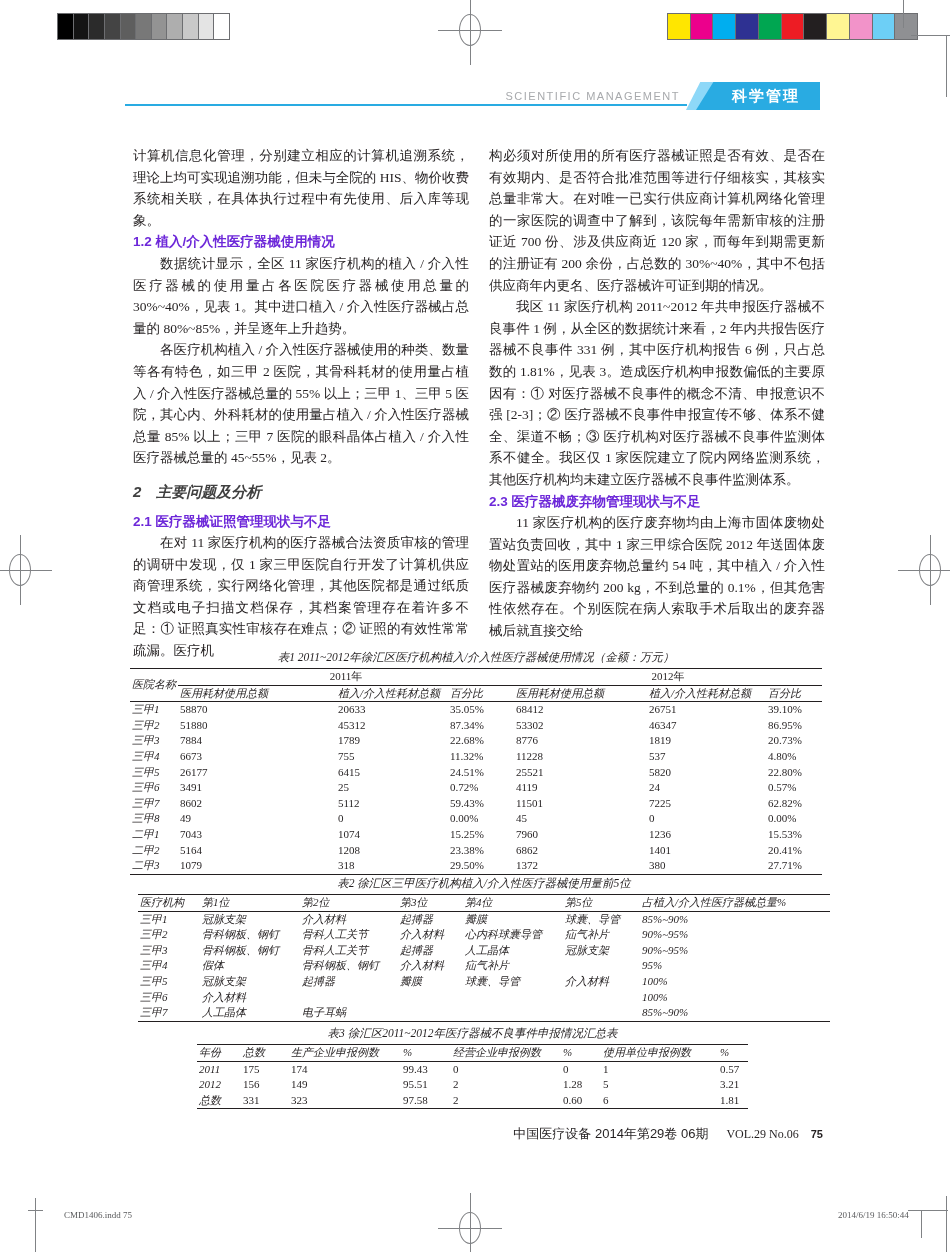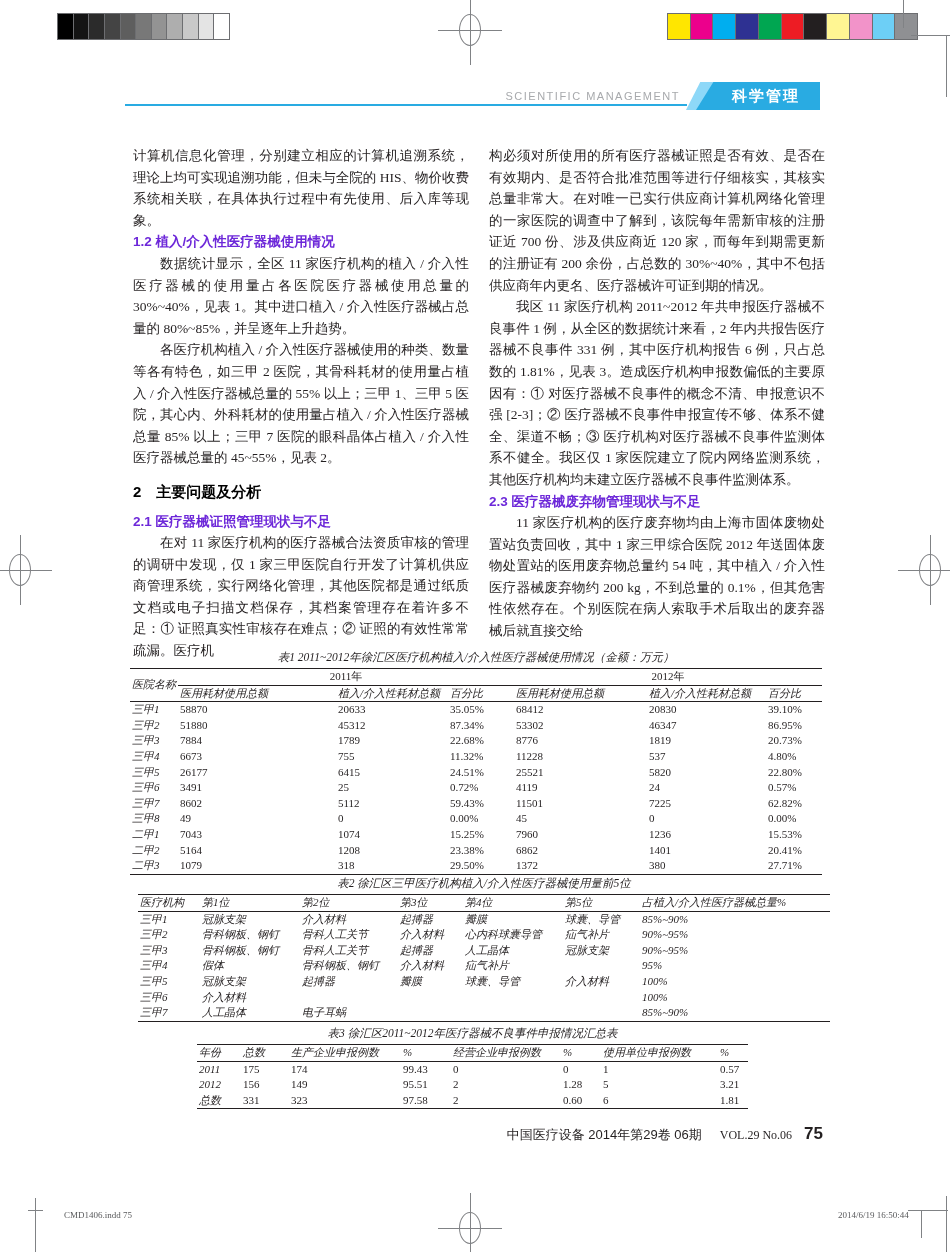--- a/index.html
+++ b/index.html
@@ -34,21 +34,21 @@
   
   .col{position:absolute;top:145px;width:336px;font-size:13.5px;line-height:21.6px;
     text-align:justify;text-justify:inter-ideograph;}
   .col-left{left:133px;}
   .col-right{left:489px;}
   .body-p{margin:0;}
   .body-p.indent{text-indent:2em;}
   .sub-h{margin:0;font-family:"Liberation Sans","DejaVu Sans",sans-serif;
     font-size:13.5px;font-weight:bold;color:#6d28d9;}
   .blue-h{margin:12px 0 8px 0;font-family:"Liberation Sans","DejaVu Sans",sans-serif;
-    font-size:15px;font-weight:bold;color:#000000;}
+    font-size:15px;font-weight:bold;color:#404040;font-style:italic;}
   
   .tblwrap{position:absolute;}
   #t1{left:130px;top:650px;width:692px;}
   #t2{left:138px;top:876px;width:692px;}
   #t3{left:197px;top:1026px;width:551px;}
   .tbl-title{text-align:center;font-size:11.5px;font-style:italic;margin-bottom:3px;white-space:nowrap;}
   .dtable{width:100%;border-collapse:collapse;font-size:11px;table-layout:fixed;}
   .dtable th,.dtable td{padding:1px 2px;font-weight:normal;text-align:left;
     white-space:nowrap;overflow:hidden;height:13.6px;line-height:13.6px;}
   .dtable th{font-style:italic;}
@@ -57,21 +57,21 @@
   .dtable{border-top:1.5px solid #231f20;border-bottom:1.5px solid #231f20;}
   .t1 thead th.yr{text-align:center;border-bottom:1px solid #231f20;font-style:normal;}
   .t1 thead th.corner{vertical-align:middle;border-bottom:1px solid #231f20;}
   .t1 thead tr.subhdr th{border-bottom:1px solid #231f20;}
   .t2 thead th,.t3 thead th{border-bottom:1.5px solid #231f20;}
   
   .page-footer{position:absolute;right:127px;top:1124px;white-space:nowrap;}
   .page-footer .jr{font-family:"Liberation Sans","DejaVu Sans",sans-serif;font-size:13px;}
   .page-footer .vol{font-size:12px;margin-left:14px;}
   .page-footer .pg{font-family:"Liberation Sans","DejaVu Sans",sans-serif;
-    font-size:17px;font-weight:bold;margin-left:8px;}
+    font-size:11px;font-weight:bold;margin-left:8px;}
   .print-file{position:absolute;left:64px;top:1210px;font-size:9px;color:#58595b;}
   .print-time{position:absolute;left:830px;top:1210px;font-size:9px;color:#58595b;margin-left:8px;}
 </style>
 </head>
 <body>
 
 <div class="page">
 
   <div class="calbar graybar">
       <div class="swatch" style="background: rgb(0, 0, 0);"></div>
@@ -182,21 +182,21 @@
           <th>百分比</th>
         </tr>
       </thead>
       <tbody>
           <tr>
             <td>三甲1</td>
             <td>58870</td>
             <td>20633</td>
             <td>35.05%</td>
             <td>68412</td>
-            <td>20830</td>
+            <td>26751</td>
             <td>39.10%</td>
           </tr>
           <tr>
             <td>三甲2</td>
             <td>51880</td>
             <td>45312</td>
             <td>87.34%</td>
             <td>53302</td>
             <td>46347</td>
             <td>86.95%</td>

